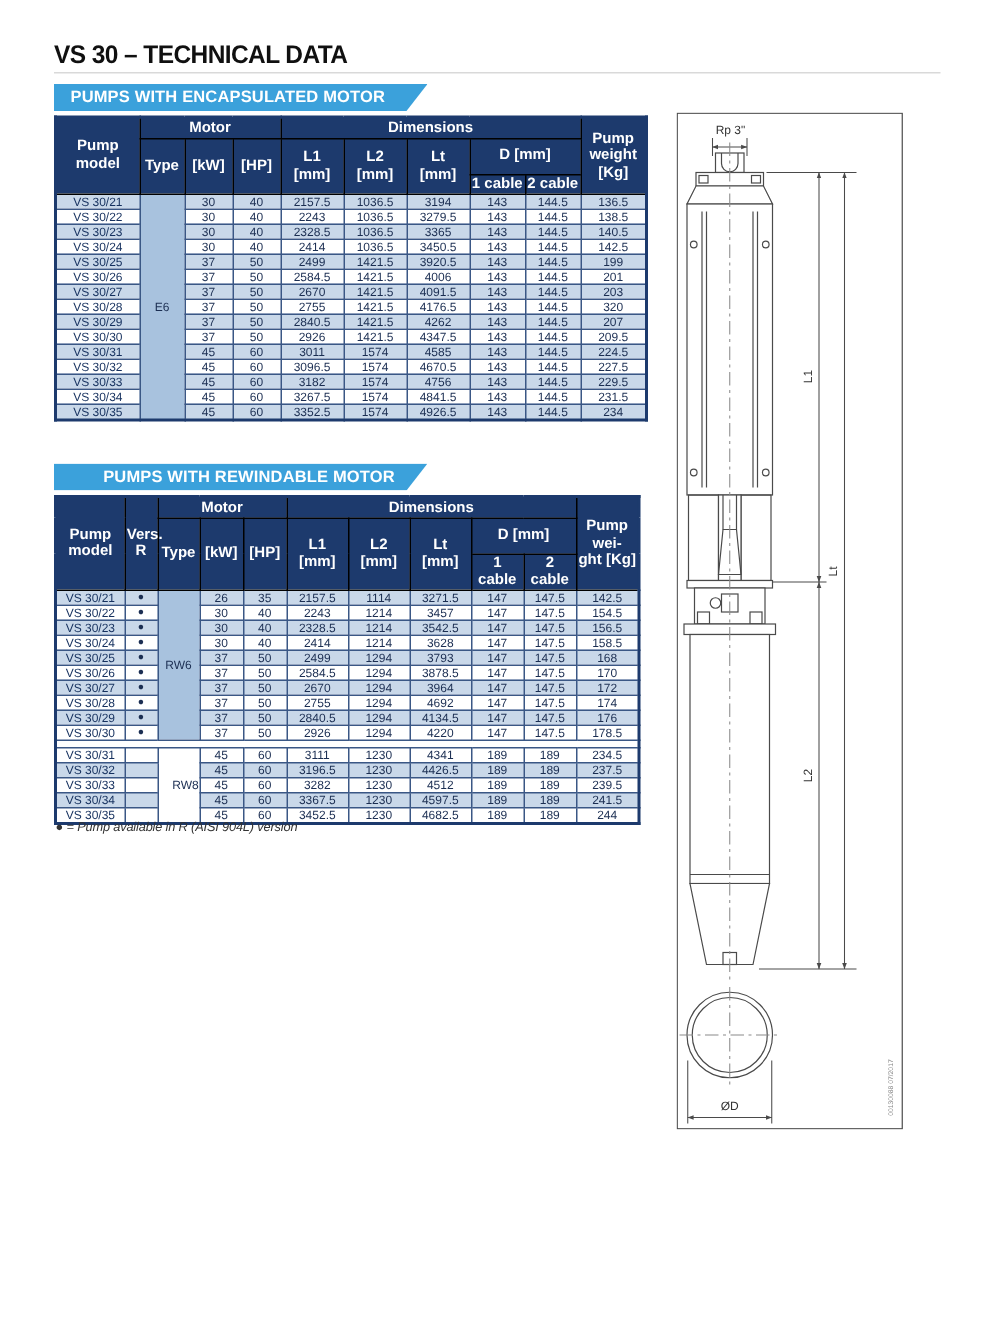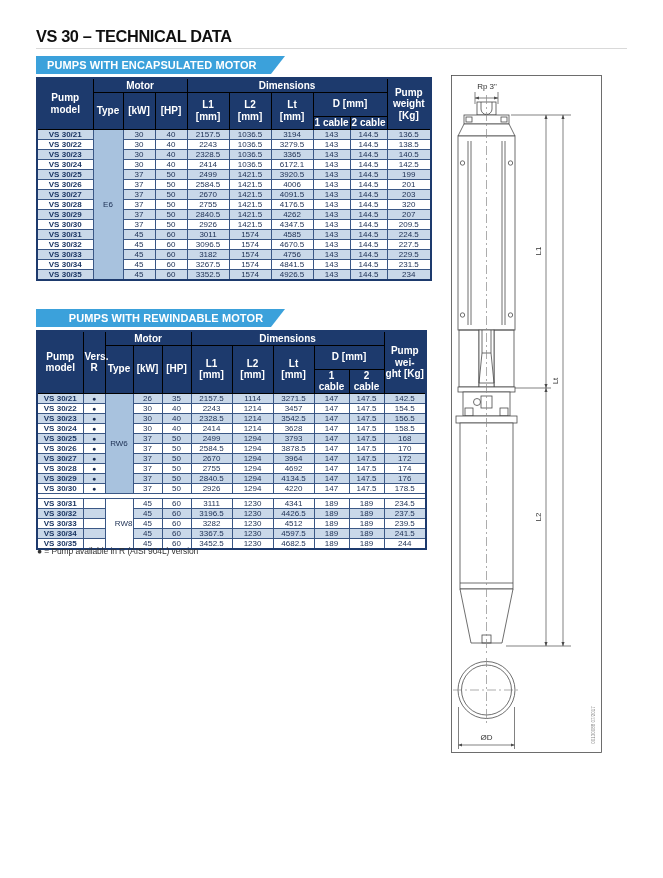--- a/index.html
+++ b/index.html
@@ -47,29 +47,29 @@
   .data-table tr.h1 th { height: 14px; }
   .data-table tr.h2 th { height: 24px; }
   .data-table tr.h3 th { height: 13px; }
   .data-table td {
     border: 1px solid #3a5785;
     font-size: 8px; text-align: center; vertical-align: middle;
     height: 9px; line-height: 9px; padding: 0;
     color: #1b2e52; background: #ffffff;
   }
   .data-table tr.shaded td { background: #c9d8e9; }
-  .data-table td.model { font-weight: bold; color: #15305e; text-align: center; }
+  .data-table td.model { font-weight: normal; color: #15305e; text-align: center; }
   .data-table td.type-cell { background: #a8c2de !important; }
   .data-table td.type-white { background: #ffffff !important; text-align: right; }
   .data-table td.vers { font-size: 7px; }
   .data-table tr.gap td { border: none; background: #ffffff; height: 5px; line-height: 5px; }
 
   .footnote {
     position: absolute; left: 37px; top: 546px;
-    font-size: 8.5px; color: #333333; letter-spacing: -0.1px;
+    font-size: 8.5px; color: #333333; letter-spacing: -0.1px; font-style: italic;
   }
   .drawing {
     position: absolute; left: 451px; top: 75px; width: 151px; height: 678px;
   }
   svg .ln   { stroke: #4a4a4a; stroke-width: 0.8; fill: none; }
   svg .fill { stroke: #4a4a4a; stroke-width: 0.8; fill: #ffffff; }
   svg .dash { stroke: #8a8a8a; stroke-width: 0.7; fill: none; stroke-dasharray: 9 3 2 3; }
   svg .dim  { stroke: #4a4a4a; stroke-width: 0.7; fill: none; }
   svg text  { fill: #333333; font-family: "Liberation Sans", sans-serif; }
   svg .lbl  { font-size: 8px; }
@@ -156,21 +156,21 @@
         <td>143</td>
         <td>144.5</td>
         <td>140.5</td>
       </tr>
       <tr>
         <td class="model">VS 30/24</td>
         <td>30</td>
         <td>40</td>
         <td>2414</td>
         <td>1036.5</td>
-        <td>6172.1</td>
+        <td>3450.5</td>
         <td>143</td>
         <td>144.5</td>
         <td>142.5</td>
       </tr>
       <tr class="shaded">
         <td class="model">VS 30/25</td>
         <td>37</td>
         <td>50</td>
         <td>2499</td>
         <td>1421.5</td>

